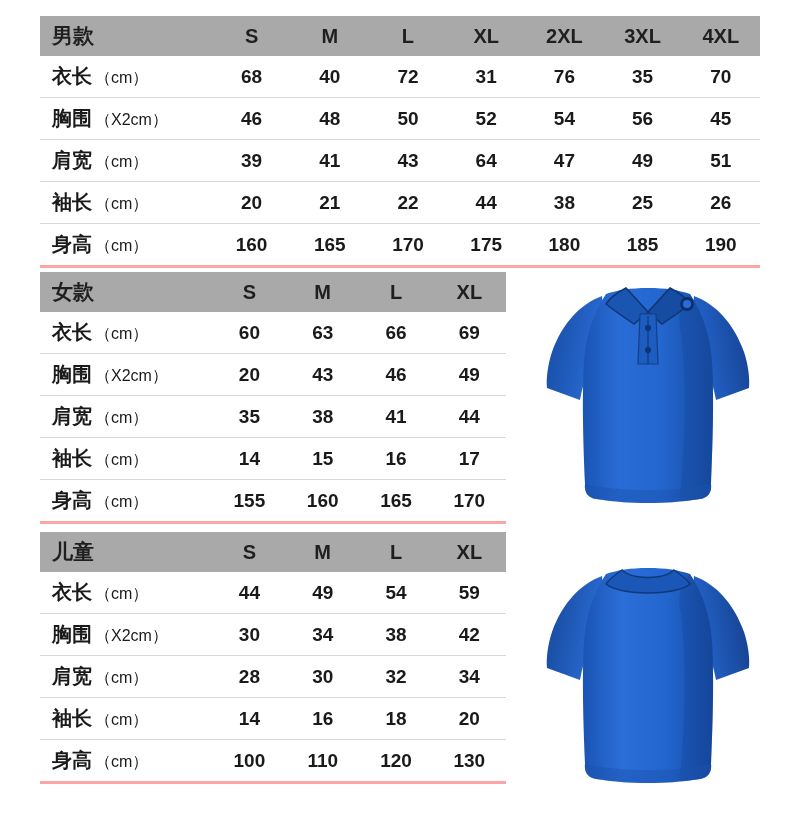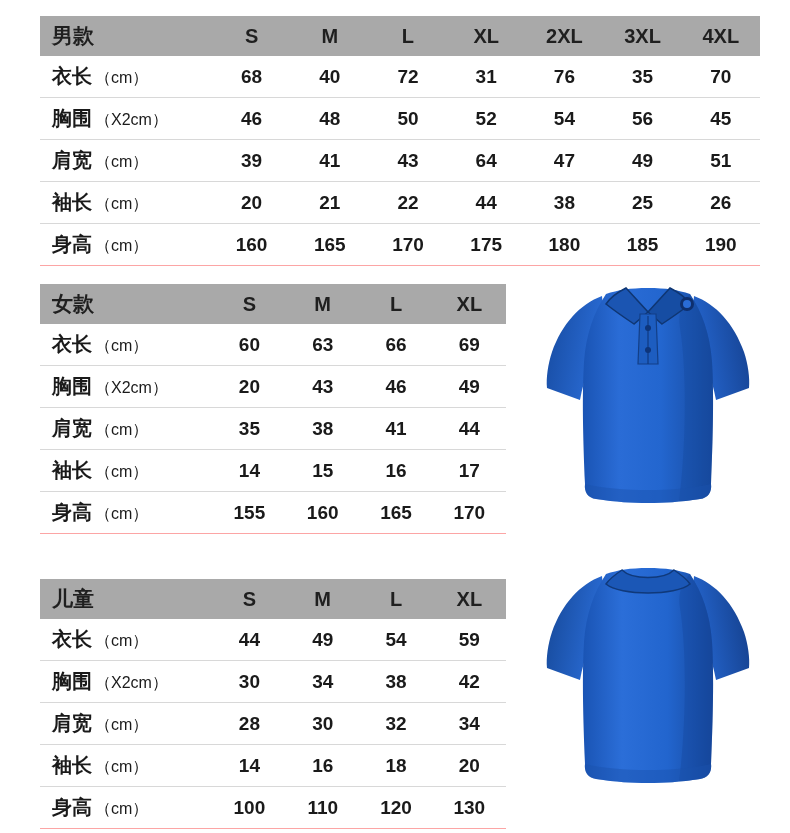--- a/index.html
+++ b/index.html
@@ -52,48 +52,48 @@
     padding-left: 12px;
     font-size: 20px;
     white-space: nowrap;
   }
   .size-table td.row-label .unit {
     font-size: 16px;
     font-weight: normal;
     margin-left: 3px;
   }
   .size-table tbody tr:last-child td {
-    border-bottom: 1px solid #fca5a5;
+    border-bottom: 3px solid #fca5a5;
   }
 
   
   #table-men {
     position: absolute;
     left: 40px;
     top: 16px;
     width: 720px;
   }
   #table-men col.c-label { width: 172px; }
   #table-men col.c-val { width: 78px; }
 
   
   #table-women {
     position: absolute;
     left: 40px;
-    top: 284px;
+    top: 272px;
     width: 466px;
   }
   #table-women col.c-label { width: 172px; }
   #table-women col.c-val { width: 73px; }
 
   
   #table-kids {
     position: absolute;
     left: 40px;
-    top: 579px;
+    top: 532px;
     width: 466px;
   }
   #table-kids col.c-label { width: 172px; }
   #table-kids col.c-val { width: 73px; }
 
   
   .product-shot {
     position: absolute;
     width: 216px;
     height: 232px;

